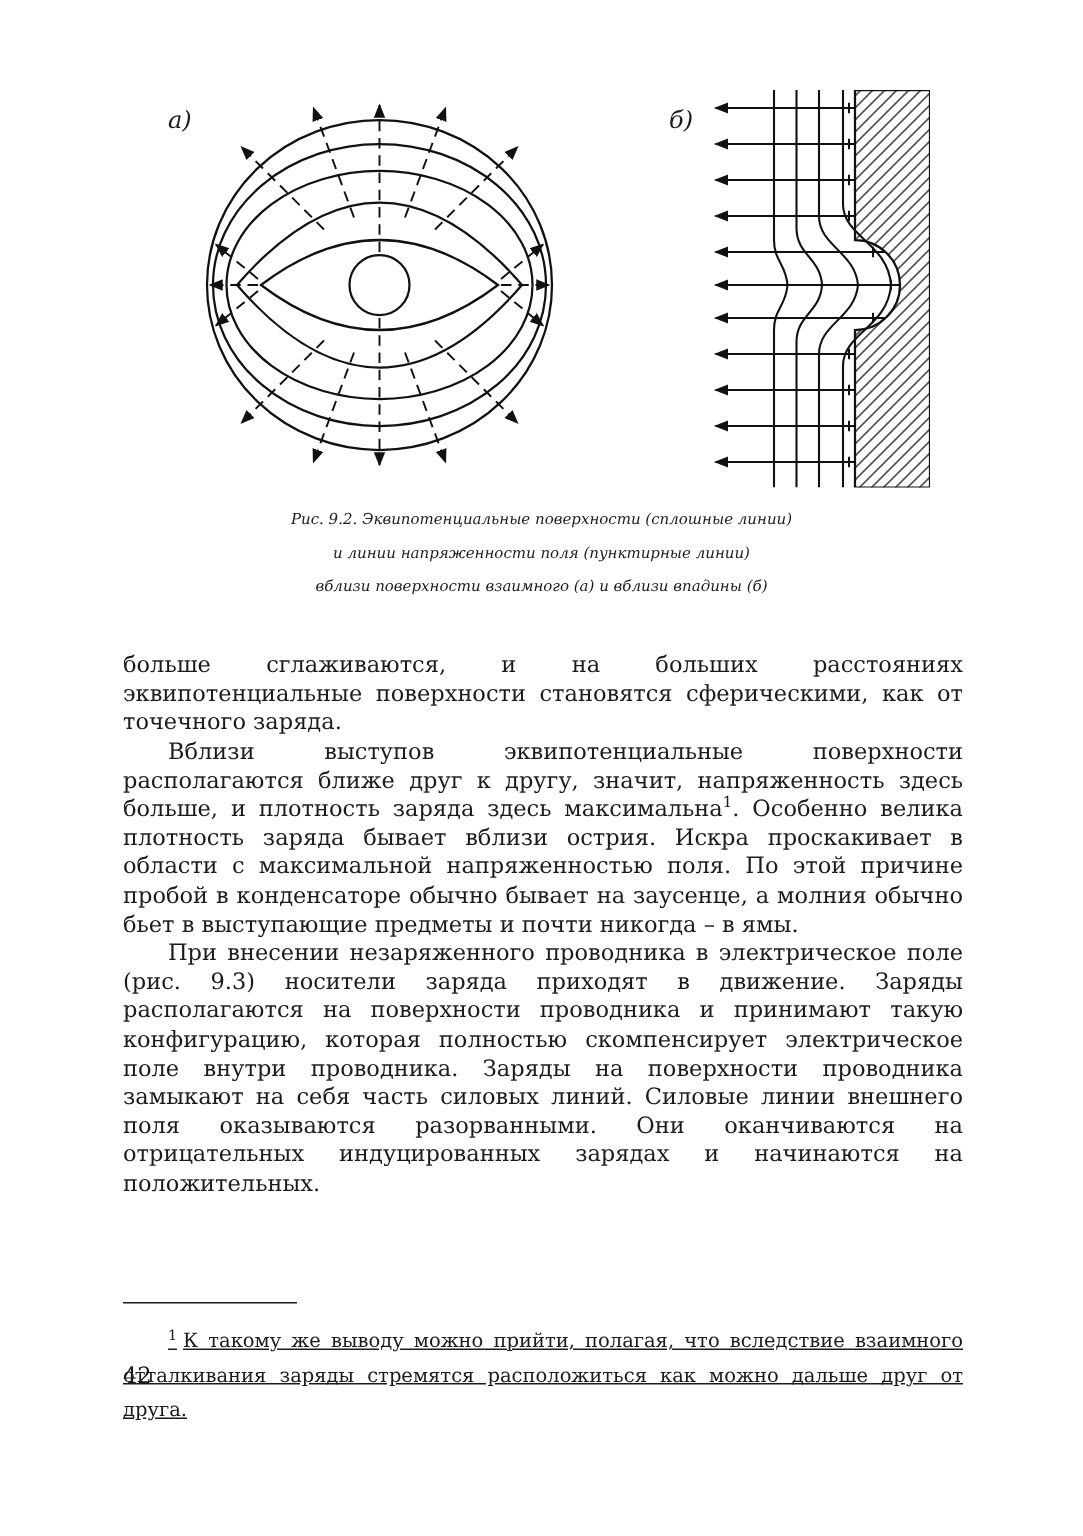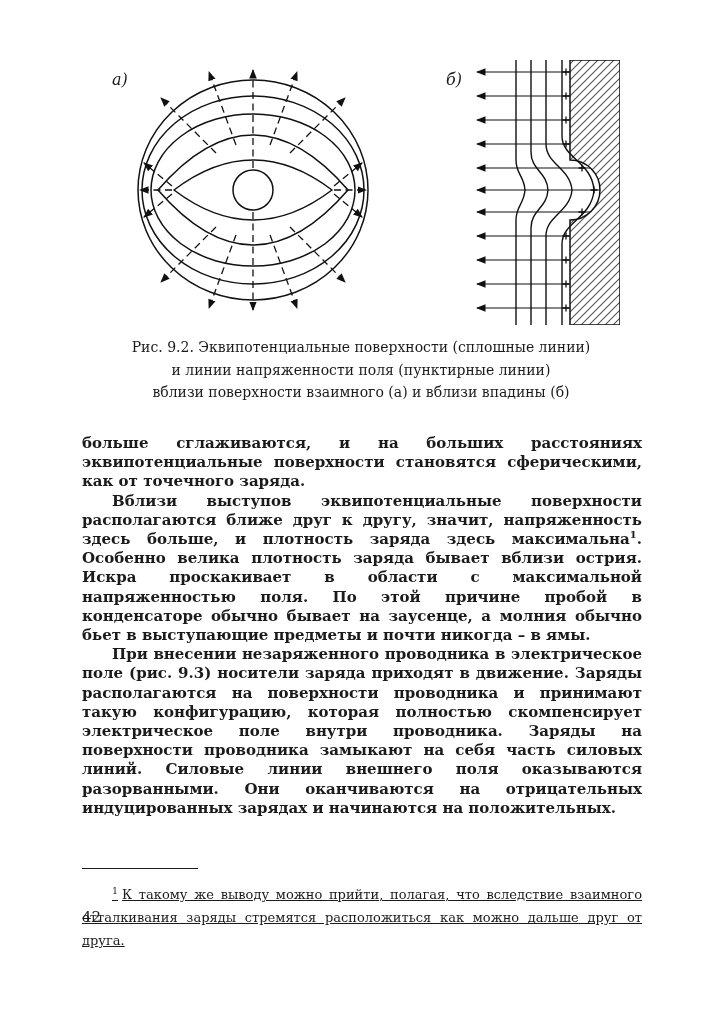--- a/index.html
+++ b/index.html
@@ -7,27 +7,27 @@
   .page {
     position:relative; width:722px; height:1024px; background:#ffffff;
     font-family:"DejaVu Serif", serif; color:#1b1b1b; overflow:hidden;
   }
   .fig-label {
     position:absolute; font-style:italic; font-size:16px; color:#1b1b1b;
   }
   .fig-svg { position:absolute; }
   .caption {
     position:absolute; top:336px; left:80px; width:562px;
-    text-align:center; font-size:14px; line-height:22.5px;
+    text-align:center; font-style:italic; font-size:10px; line-height:22.5px;
   }
   .body-text {
     position:absolute; top:434px; left:82px; width:560px;
     font-size:15px; line-height:19.2px; text-align:justify;
   }
-  .body-text p { text-indent:30px;font-weight:bold; }
+  .body-text p { text-indent:30px; }
   .body-text p.no-indent { text-indent:0; }
   sup.fn-ref { font-size:10px; line-height:0; }
   .footnote-rule {
     position:absolute; left:82px; top:868px; width:116px; height:0;
     border-top:1px solid #1b1b1b;
   }
   .footnote {
     position:absolute; left:82px; top:879px; width:560px;
     font-size:13px; line-height:23px; text-align:justify; text-indent:30px;text-decoration:underline;
   }

